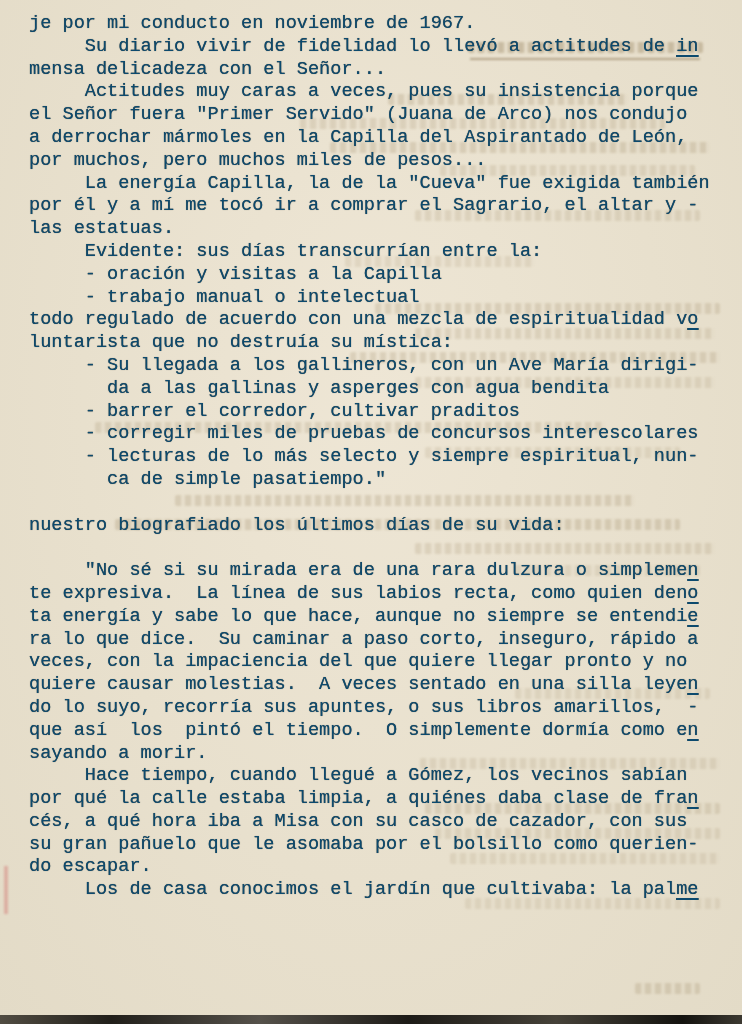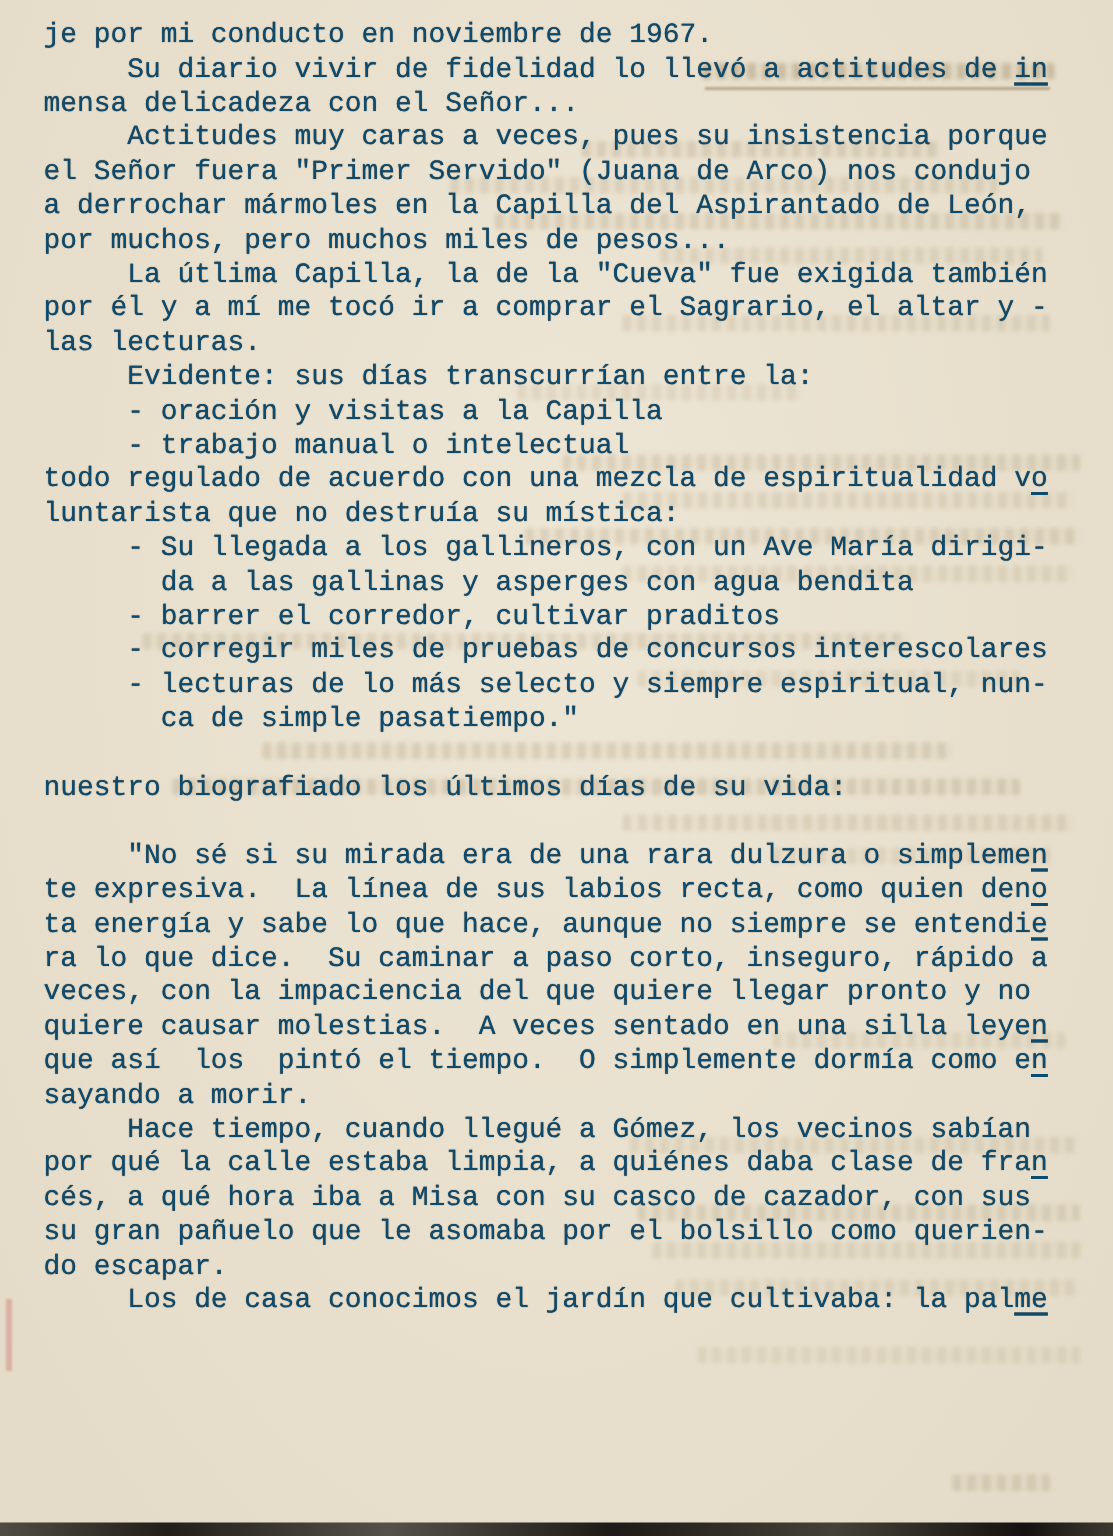--- a/index.html
+++ b/index.html
@@ -86,43 +86,44 @@
 <div class="pink-mark"></div>
 
 <div id="text-block">
     <div class="line">je por mi conducto en noviembre de 1967.</div>
     <div class="line">     Su diario vivir de fidelidad lo llevó a actitudes de <span class="u">in</span></div>
     <div class="line">mensa delicadeza con el Señor...</div>
     <div class="line">     Actitudes muy caras a veces, pues su insistencia porque</div>
     <div class="line">el Señor fuera "Primer Servido" (Juana de Arco) nos condujo</div>
     <div class="line">a derrochar mármoles en la Capilla del Aspirantado de León,</div>
     <div class="line">por muchos, pero muchos miles de pesos...</div>
-    <div class="line">     La útlima Capilla, la de la "Cueva" fue exigida también</div>
+    <div class="line">     La energía Capilla, la de la "Cueva" fue exigida también</div>
     <div class="line">por él y a mí me tocó ir a comprar el Sagrario, el altar y -</div>
-    <div class="line">las lecturas.</div>
+    <div class="line">las estatuas.</div>
     <div class="line">     Evidente: sus días transcurrían entre la:</div>
     <div class="line">     - oración y visitas a la Capilla</div>
     <div class="line">     - trabajo manual o intelectual</div>
     <div class="line">todo regulado de acuerdo con una mezcla de espiritualidad v<span class="u">o</span></div>
     <div class="line">luntarista que no destruía su mística:</div>
     <div class="line">     - Su llegada a los gallineros, con un Ave María dirigi-</div>
     <div class="line">       da a las gallinas y asperges con agua bendita</div>
     <div class="line">     - barrer el corredor, cultivar praditos</div>
     <div class="line">     - corregir miles de pruebas de concursos interescolares</div>
     <div class="line">     - lecturas de lo más selecto y siempre espiritual, nun-</div>
     <div class="line">       ca de simple pasatiempo."</div>
     <div class="line">&nbsp;</div>
     <div class="line">nuestro biografiado los últimos días de su vida:</div>
     <div class="line">&nbsp;</div>
     <div class="line">     "No sé si su mirada era de una rara dulzura o simpleme<span class="u">n</span></div>
     <div class="line">te expresiva.  La línea de sus labios recta, como quien den<span class="u">o</span></div>
     <div class="line">ta energía y sabe lo que hace, aunque no siempre se entendi<span class="u">e</span></div>
     <div class="line">ra lo que dice.  Su caminar a paso corto, inseguro, rápido a</div>
     <div class="line">veces, con la impaciencia del que quiere llegar pronto y no</div>
     <div class="line">quiere causar molestias.  A veces sentado en una silla leye<span class="u">n</span></div>
+    <div class="line">do lo suyo, recorría sus apuntes, o sus libros amarillos,  -</div>
     <div class="line">que así  los  pintó el tiempo.  O simplemente dormía como e<span class="u">n</span></div>
     <div class="line">sayando a morir.</div>
     <div class="line">     Hace tiempo, cuando llegué a Gómez, los vecinos sabían</div>
     <div class="line">por qué la calle estaba limpia, a quiénes daba clase de fra<span class="u">n</span></div>
     <div class="line">cés, a qué hora iba a Misa con su casco de cazador, con sus</div>
     <div class="line">su gran pañuelo que le asomaba por el bolsillo como querien-</div>
     <div class="line">do escapar.</div>
     <div class="line">     Los de casa conocimos el jardín que cultivaba: la pal<span class="u">me</span></div>
   </div>
 

